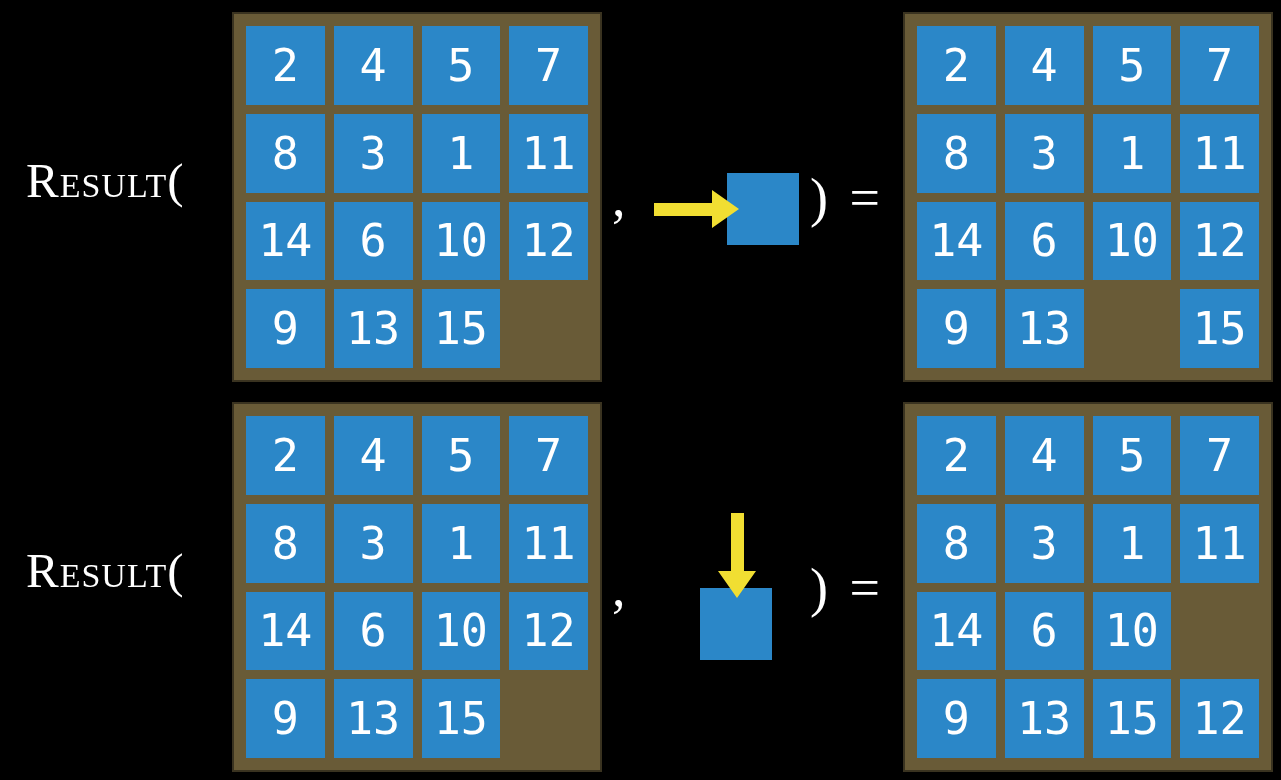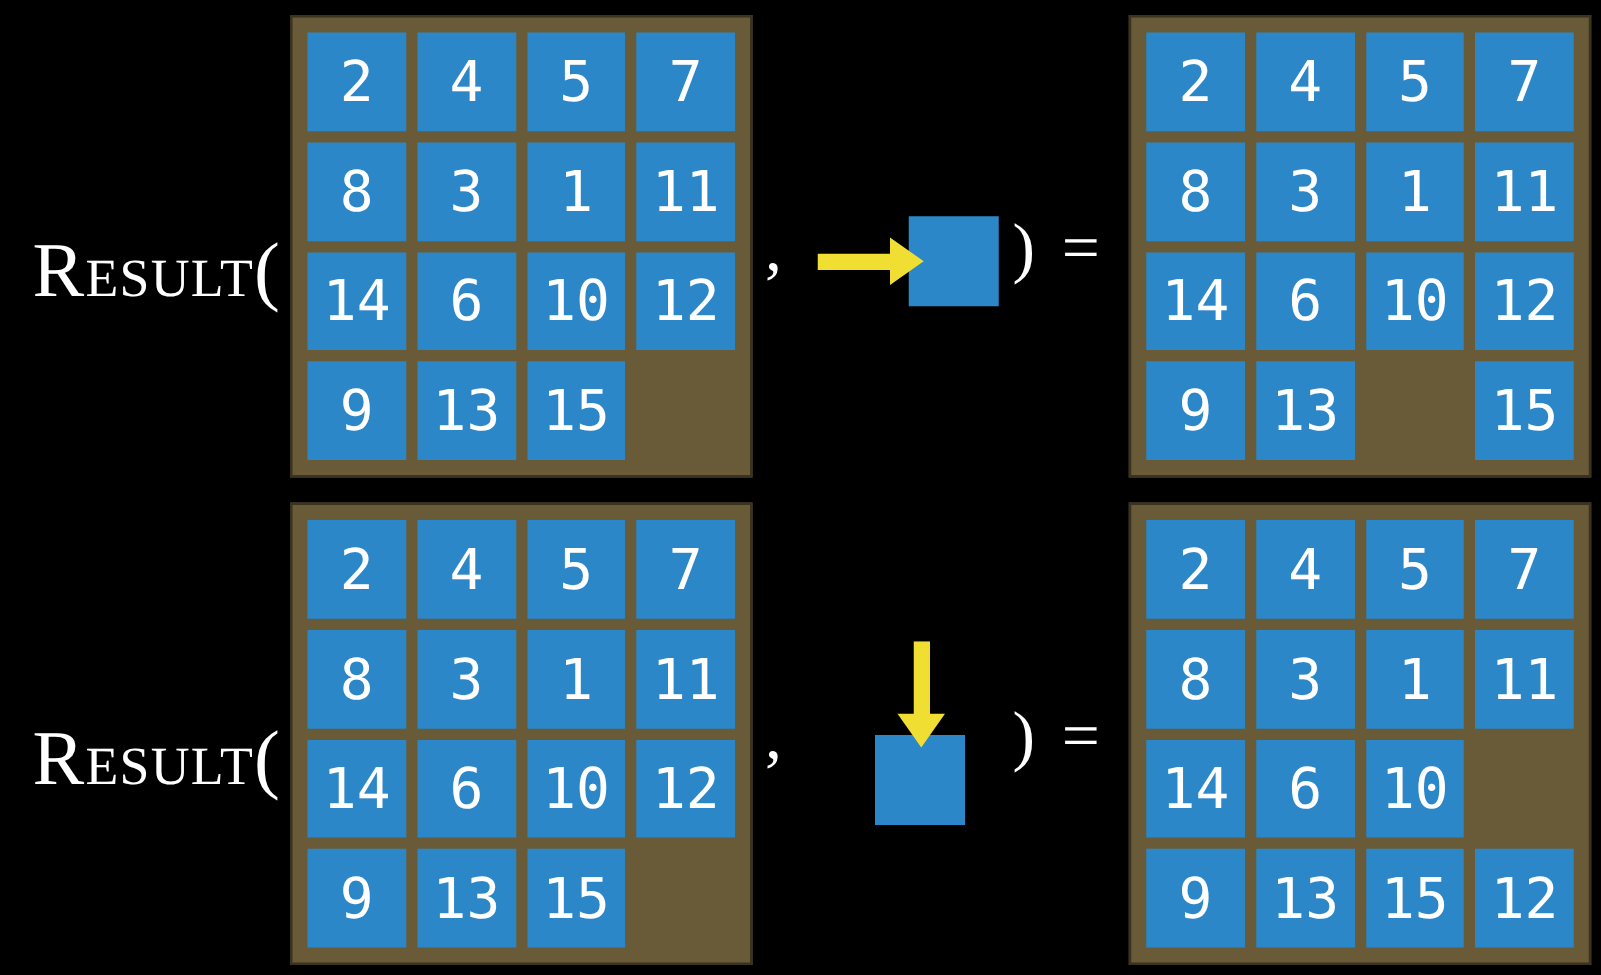--- a/index.html
+++ b/index.html
@@ -23,22 +23,22 @@
     width: 1281px;
     height: 390px;
   }
   .example-1 { top: 0; }
   .example-2 { top: 390px; }
 
   
   .formula-label {
     position: absolute;
     left: 26px;
-    top: 180px;
-    font-size: 62px;
+    top: 152px;
+    font-size: 49px;
     font-variant: small-caps;
     letter-spacing: 1px;
     line-height: 1.2;
     white-space: nowrap;
   }
   .comma {
     position: absolute;
     left: 612px;
     top: 166px;
     font-size: 54px;

